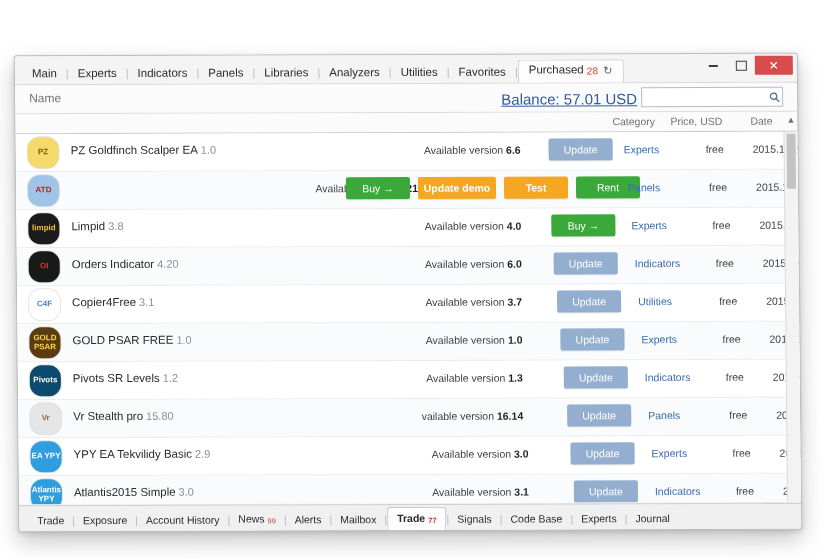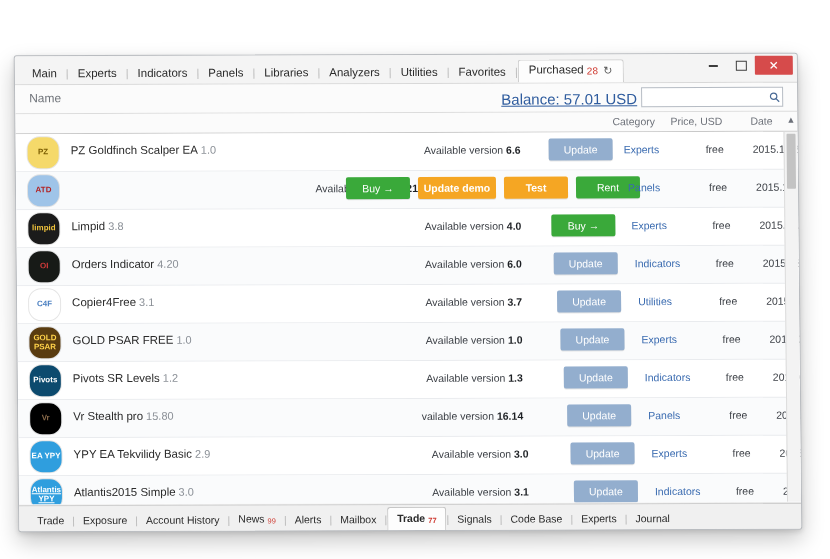--- a/index.html
+++ b/index.html
@@ -267,39 +267,39 @@
           <div class="row">
             <div class="icon" style="background: #0c4a6e; color: rgb(255, 255, 255);">Pivots</div>
             <div class="pname"><span>Pivots SR Levels</span><span class="pver">1.2</span></div>
             <div class="avail" style="right: 277px;"><span>Available version</span> <b>1.3</b></div>
             <div class="btn update" style="left: 546px; width: 64px;">Update</div>
             <div class="cat" style="left: 627px;">Indicators</div>
             <div class="price" style="left: 708px;">free</div>
             <div class="date" style="left: 755px;">2015.08.25</div>
           </div>
           <div class="row">
-            <div class="icon" style="background: #000000; color: rgb(138, 106, 74);">Vr</div>
+            <div class="icon" style="background: #e5e5e5; color: rgb(138, 106, 74);">Vr</div>
             <div class="pname"><span>Vr Stealth pro</span><span class="pver">15.80</span></div>
             <div class="avail" style="right: 277px;"><span>vailable version</span> <b>16.14</b></div>
             <div class="btn update" style="left: 549px; width: 64px;">Update</div>
             <div class="cat" style="left: 630px;">Panels</div>
             <div class="price" style="left: 711px;">free</div>
             <div class="date" style="left: 758px;">2015.08.25</div>
           </div>
           <div class="row">
             <div class="icon" style="background: rgb(47, 158, 222); color: rgb(255, 255, 255);">EA YPY</div>
             <div class="pname"><span>YPY EA Tekvilidy Basic</span><span class="pver">2.9</span></div>
             <div class="avail" style="right: 272px;"><span>Available version</span> <b>3.0</b></div>
             <div class="btn update" style="left: 552px; width: 64px;">Update</div>
             <div class="cat" style="left: 633px;">Experts</div>
             <div class="price" style="left: 714px;">free</div>
             <div class="date" style="left: 761px;">2015.08.25</div>
           </div>
           <div class="row">
-            <div class="icon" style="background: rgb(47, 158, 222); color: rgb(255, 255, 255); text-decoration: underline;">Atlantis YPY</div>
+            <div class="icon" style="background: rgb(47, 158, 222); color: rgb(255, 255, 255);">Atlantis YPY</div>
             <div class="pname"><span>Atlantis2015 Simple</span><span class="pver">3.0</span></div>
             <div class="avail" style="right: 272px;"><span>Available version</span> <b>3.1</b></div>
             <div class="btn update" style="left: 555px; width: 64px;">Update</div>
             <div class="cat" style="left: 636px;">Indicators</div>
             <div class="price" style="left: 717px;">free</div>
             <div class="date" style="left: 764px;">2015.08.25</div>
           </div>
         </div>
       <div class="vscroll">
         <div class="vthumb"></div>

